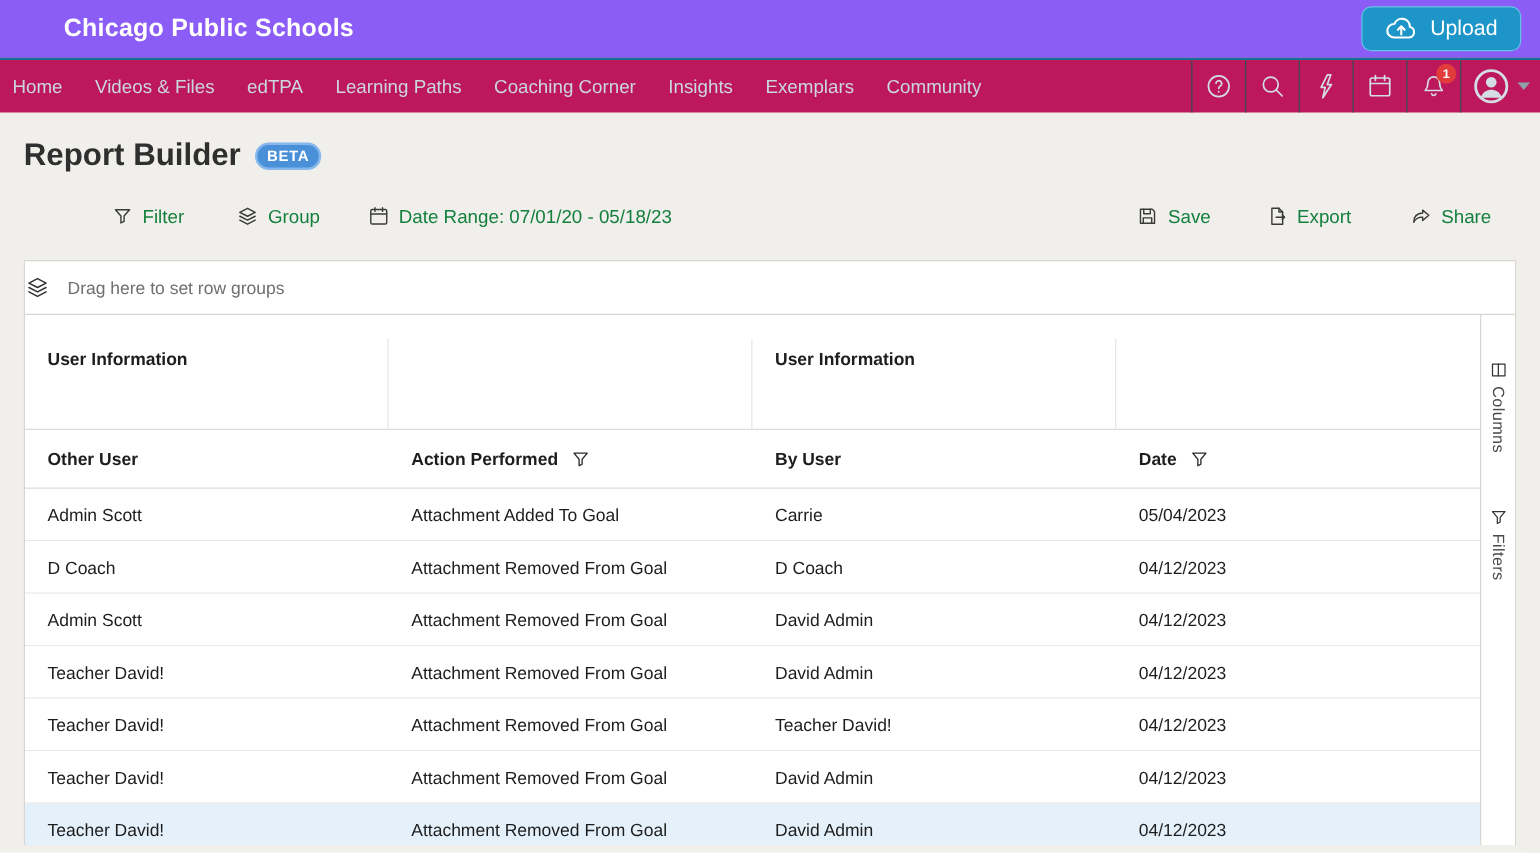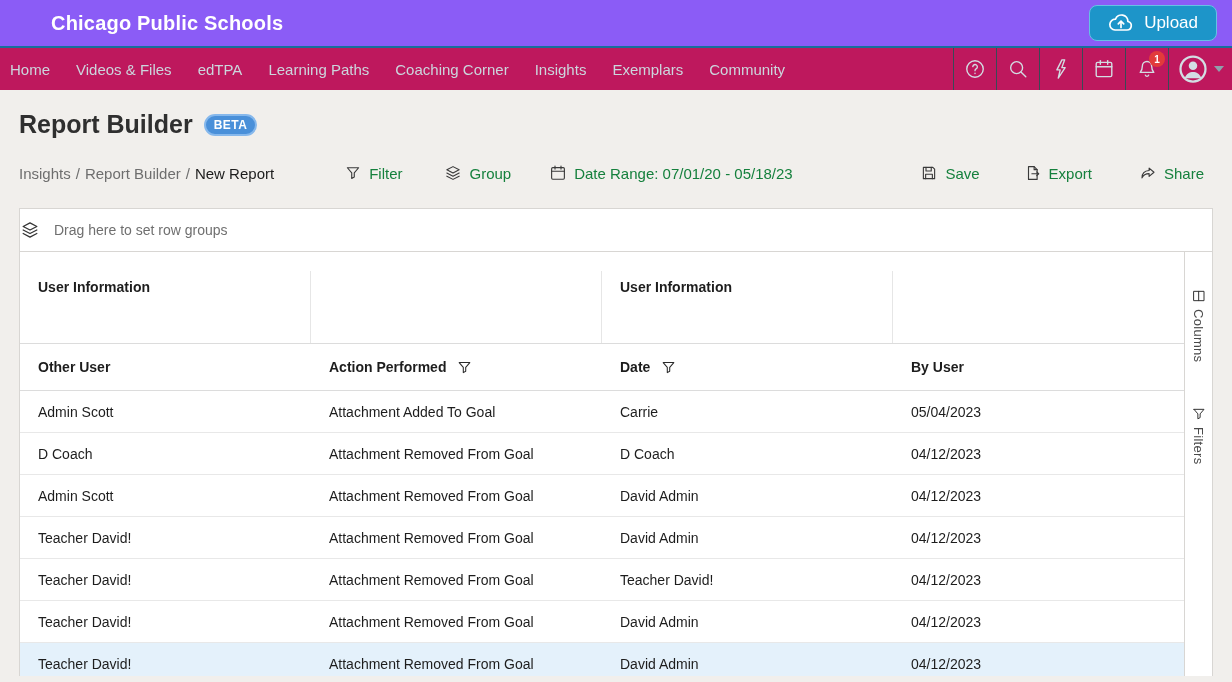--- a/index.html
+++ b/index.html
@@ -48,21 +48,21 @@
 
   
   .toolbar { margin-top:14px; height:40px; display:flex; align-items:center; font-size:15px; }
   .crumbs { color:#6e6e6e; white-space:nowrap; }
   .crumbs .sep { padding:0 5px; }
   .crumb-link { color:#6e6e6e; cursor:pointer; }
   .crumb-current { color:#1c1c1c; }
   .tool-link { display:flex; align-items:center; gap:7px; color:#15803d; cursor:pointer; white-space:nowrap; }
   .tool-link svg { width:18px; height:18px; color:#3a3a3a; }
   .t-filter { margin-left:70px; } .t-group { margin-left:42px; } .t-date { margin-left:38px; }
-  .t-save { margin-left:auto; } .t-export { margin-left:44px; } .t-share { margin-left:47px; margin-right:9px; }
+  .t-save { margin-left:auto; } .t-export { margin-left:44px; } .t-share { margin-left:47px; margin-right:20px; }
 
   
   .card { margin-top:15px; background:#fff; border:1px solid #d8d6d3; border-bottom:none; height:468px; display:flex; flex-direction:column; }
   .drag-bar { height:43px; min-height:43px; border-bottom:1px solid #d8d6d3; display:flex; align-items:center; gap:14px; color:#6f6f6f; font-size:14px; }
   .drag-bar svg { width:20px; height:20px; color:#333; }
   .grid-area { display:flex; flex:1; overflow:hidden; }
   .grid-main { flex:1; display:flex; flex-direction:column; overflow:hidden; }
   .group-row { display:grid; grid-template-columns:repeat(4,1fr); height:92px; min-height:92px; border-bottom:1px solid #dcdcdc; }
   .group-cell { border-right:1px solid #e6e6e6; padding:8px 18px; font-weight:700; font-size:14px;margin-top:19px; }
   .group-cell.last { border-right:none; }
@@ -204,23 +204,20 @@
 </nav>
 
 <div class="main">
 
   <h1 class="page-title">
     <span>Report Builder</span>
     <span class="beta-badge">BETA</span>
   </h1>
 
   <div class="toolbar">
-    <div class="crumbs">
-      <span class="crumb-link">Insights</span><span class="sep">/</span><span class="crumb-link">Report Builder</span><span class="sep">/</span><span class="crumb-current">New Report</span>
-    </div>
     <div class="tool-link t-filter">
       <svg class="ic">
           <use href="#i-funnel"></use>
         </svg>
       <span>Filter</span>
     </div>
     <div class="tool-link t-group">
       <svg class="ic">
           <use href="#i-layers"></use>
         </svg>
@@ -271,27 +268,27 @@
           <div class="header-cell">
             <span>Other User</span>
           </div>
           <div class="header-cell">
             <span>Action Performed</span>
             <svg class="ic">
                 <use href="#i-funnel"></use>
               </svg>
           </div>
           <div class="header-cell">
+            <span>By User</span>
+          </div>
+          <div class="header-cell">
             <span>Date</span>
             <svg class="ic">
                 <use href="#i-funnel"></use>
               </svg>
-          </div>
-          <div class="header-cell">
-            <span>By User</span>
           </div>
         </div>
         <div class="grid-body">
             <div class="row">
               <div class="cell">Admin Scott</div>
               <div class="cell">Attachment Added To Goal</div>
               <div class="cell">Carrie</div>
               <div class="cell">05/04/2023</div>
             </div>
             <div class="row">

